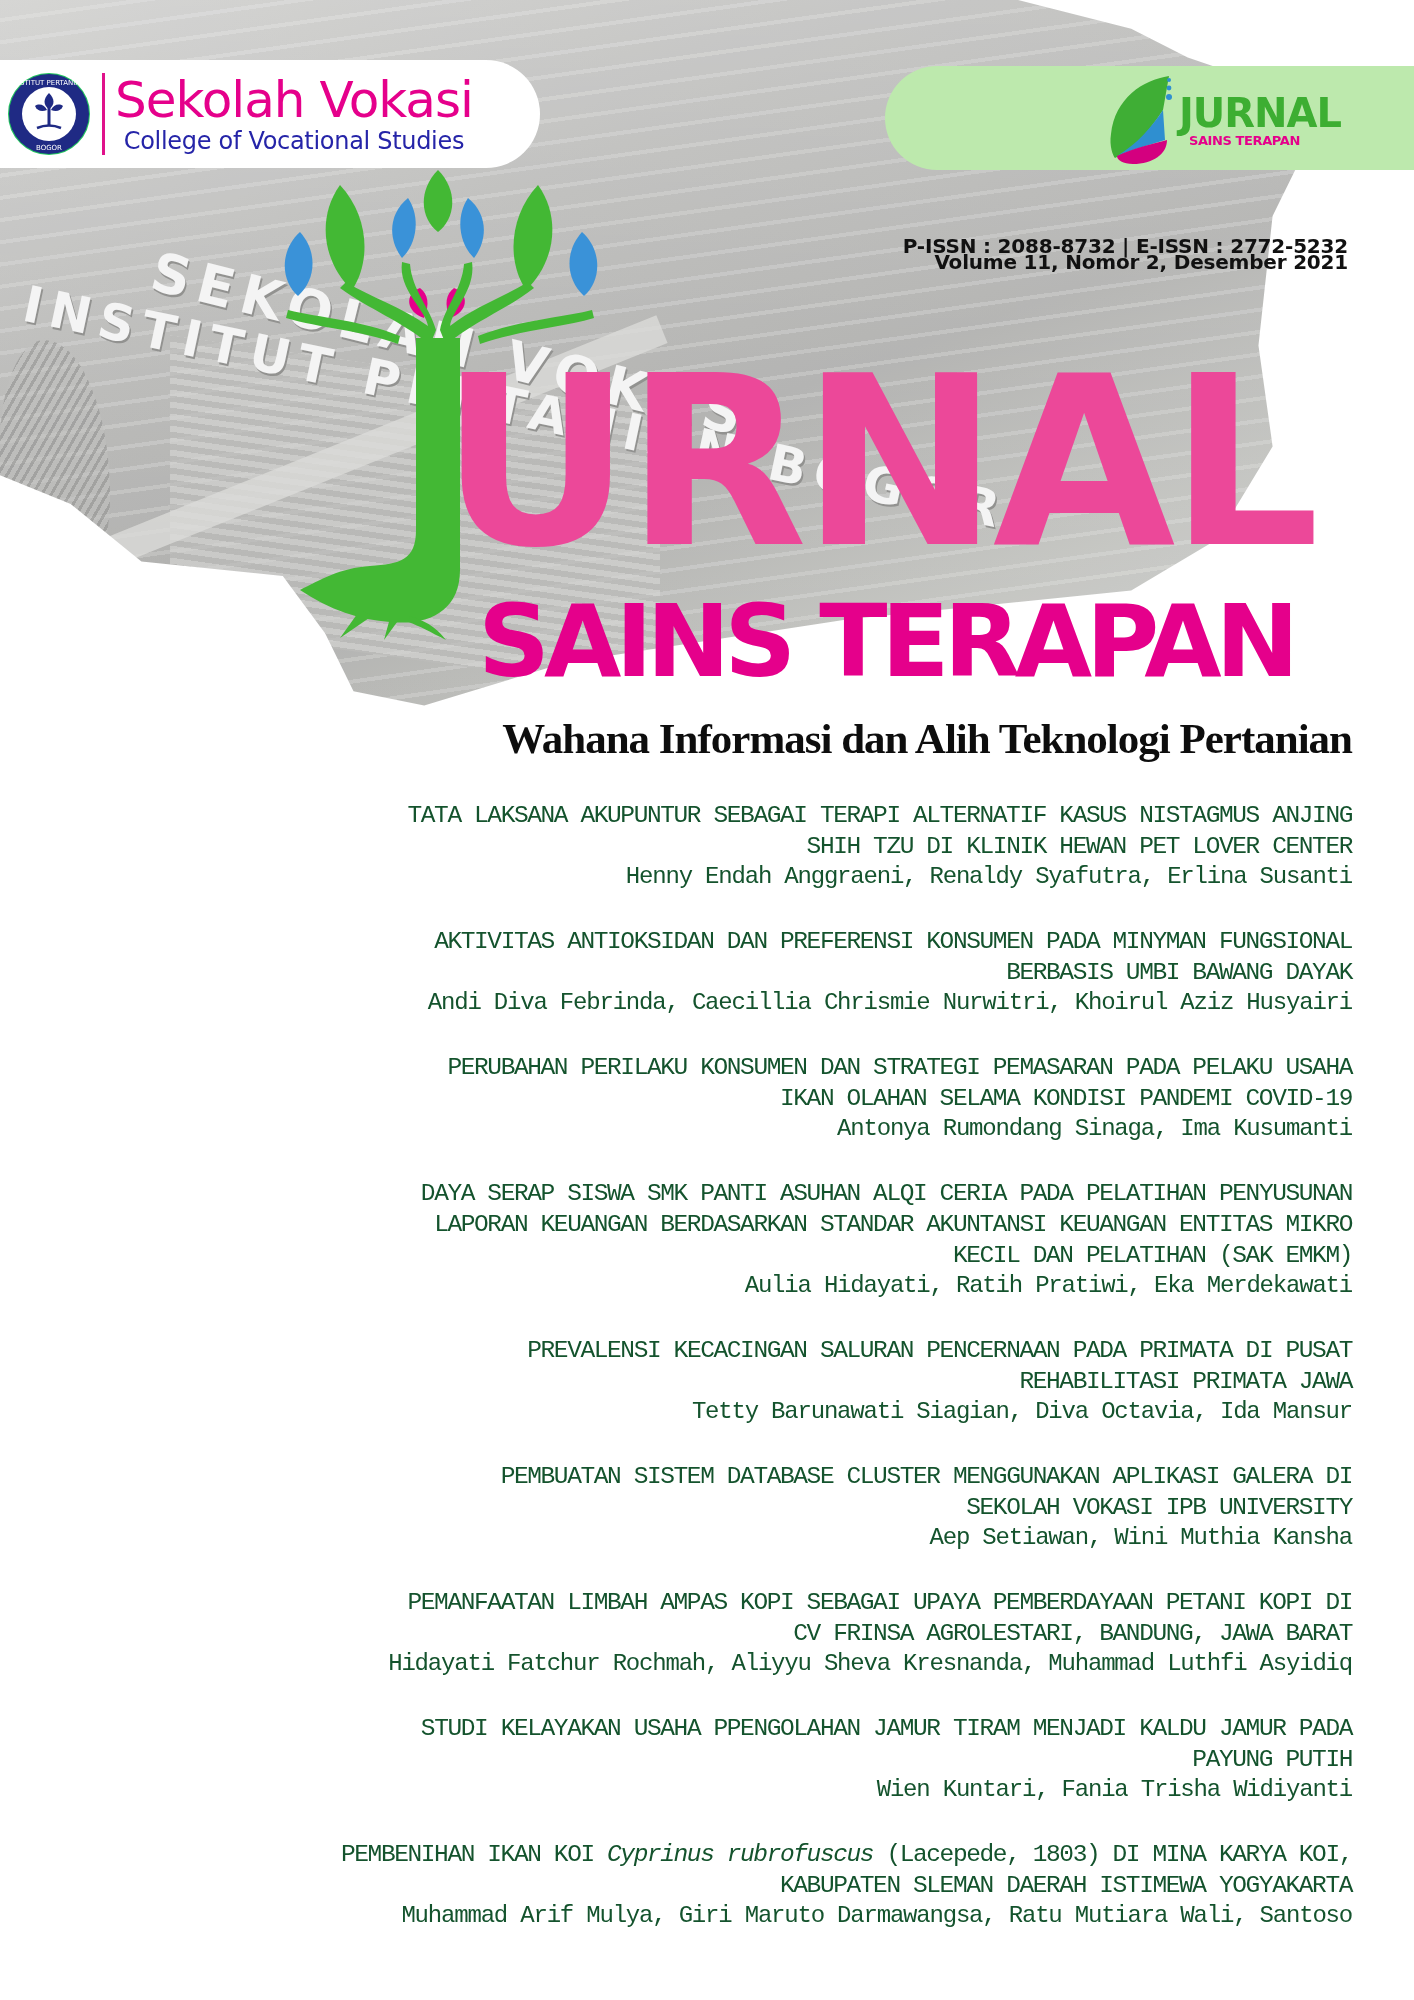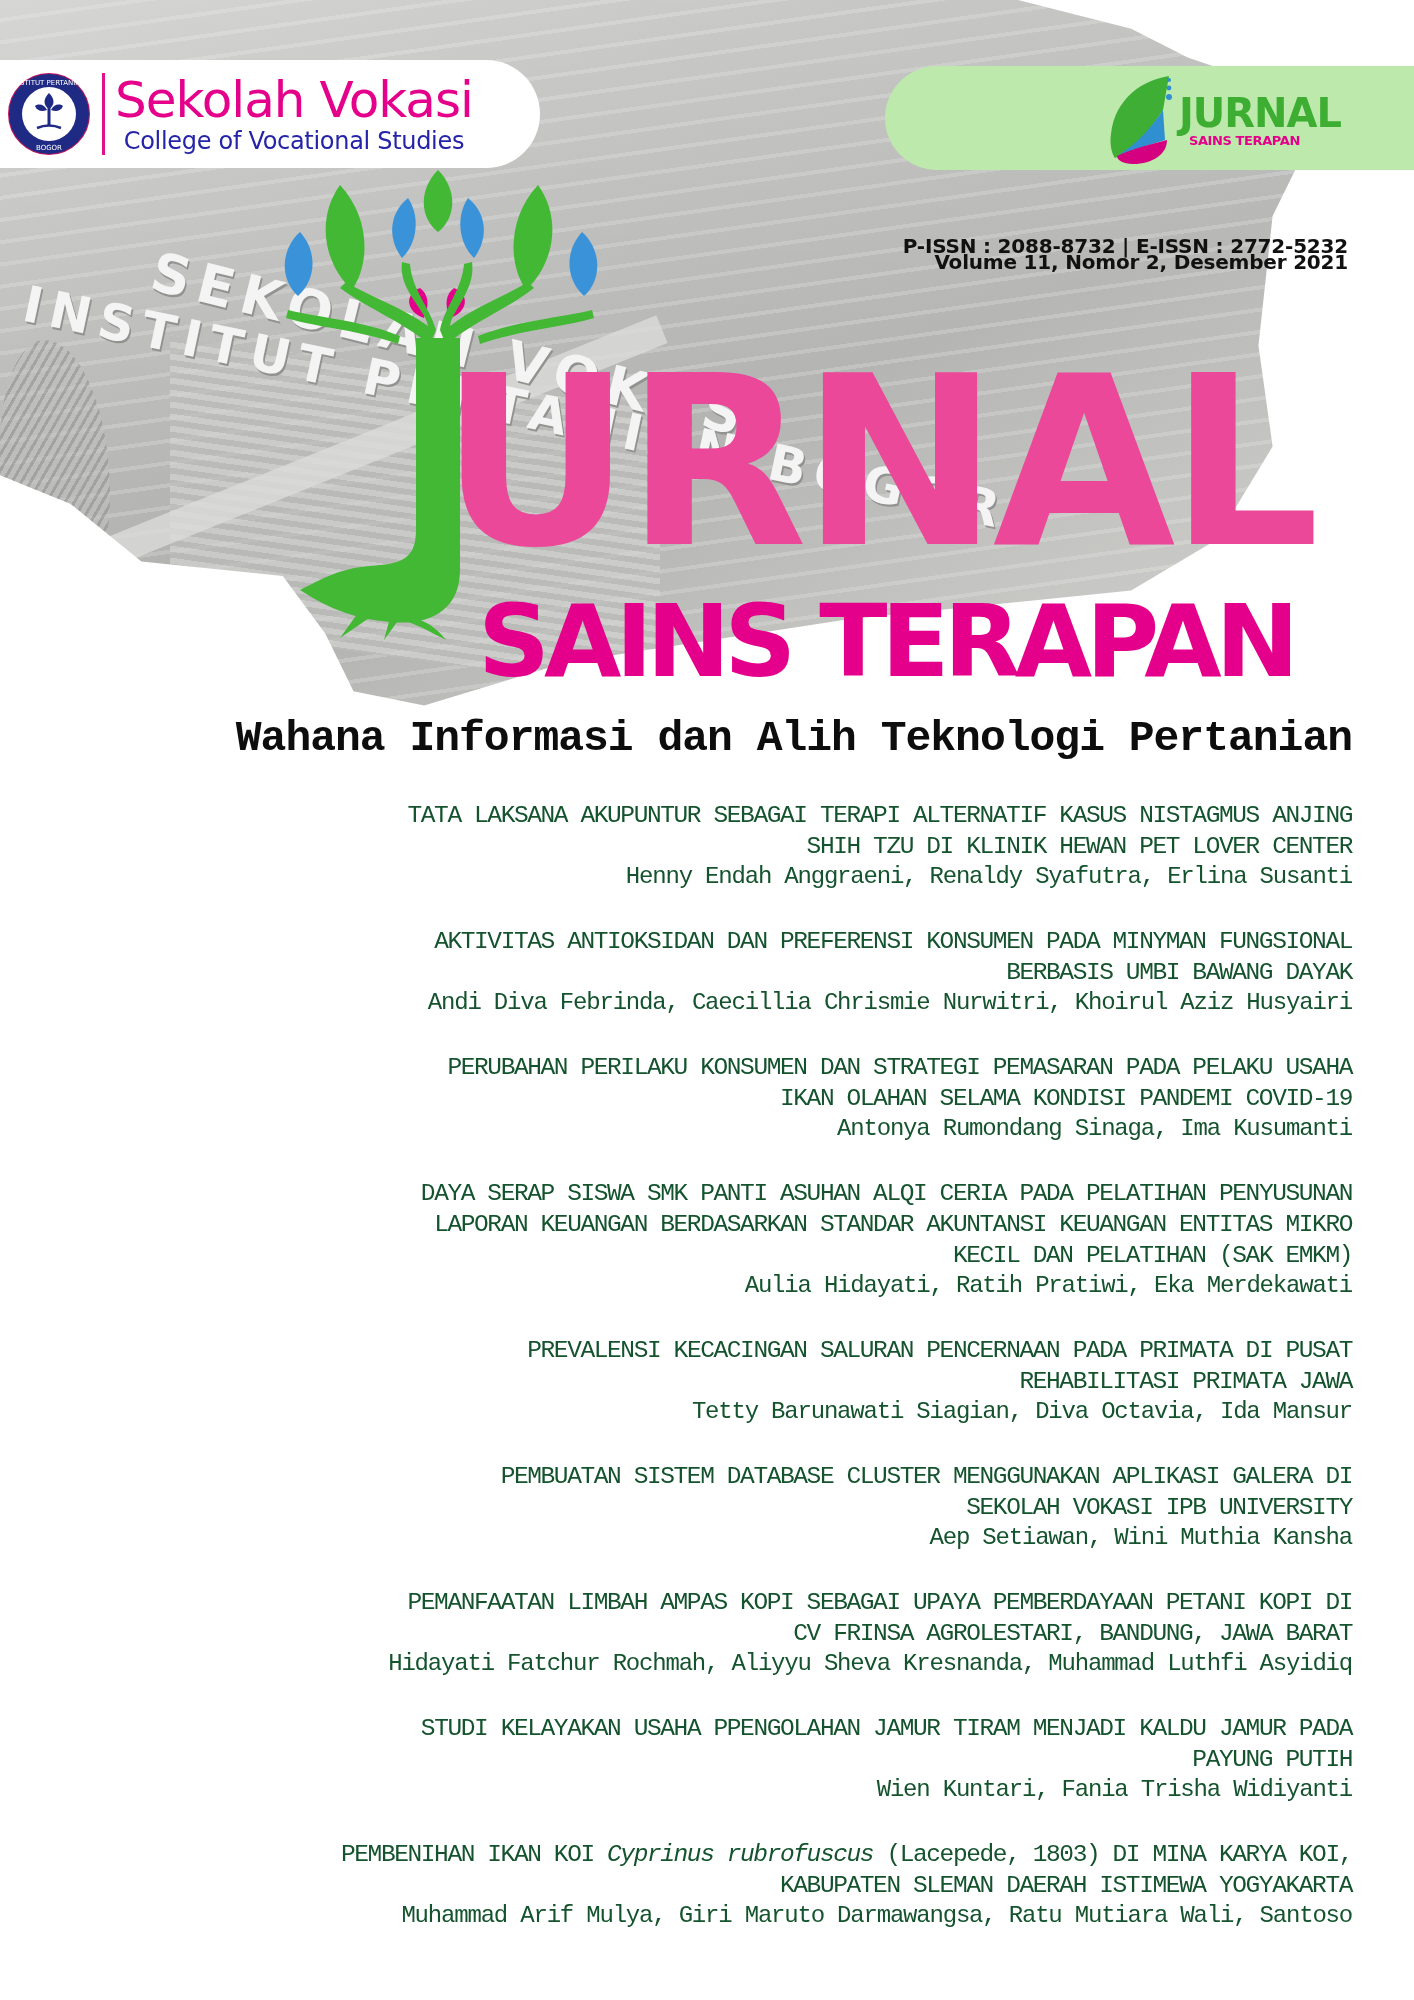--- a/index.html
+++ b/index.html
@@ -42,21 +42,21 @@
   }
 
   
   .sv-pill {
     position:absolute; left:0; top:60px; width:540px; height:108px;
     background:#ffffff; border-radius:0 54px 54px 0;
     display:flex; align-items:center;
   }
   .ipb-logo {
     width:82px; height:82px; margin-left:8px; border-radius:50%;
-    background:#1f2a84; border:3px solid #be185d; position:relative;
+    background:#1f2a84; border:3px solid #22c55e; position:relative;
     display:flex; align-items:center; justify-content:center;
   }
   .sv-divider { width:3px; height:82px; background:#e0118a; margin:0 10px 0 12px; }
   .sv-text { display:flex; flex-direction:column; line-height:1; }
   .sv-title { color:#e5008b; font-size:50px; font-family:"DejaVu Sans", sans-serif; letter-spacing:-1px; }
   .sv-sub { color:#2524a8; font-size:24px; font-family:"DejaVu Sans", sans-serif; margin-top:4px; letter-spacing:-0.3px;text-align:center; }
 
   
   .js-pill {
     position:absolute; left:885px; top:66px; width:529px; height:104px;
@@ -83,21 +83,21 @@
   }
   .big-sains {
     position:absolute; left:478px; top:592px;
     font-family:"DejaVu Sans", sans-serif; font-weight:bold; color:#e5008b;
     font-size:100px; line-height:1; letter-spacing:-6px;
   }
   .tree-svg { position:absolute; left:280px; top:170px; width:370px; height:470px; }
 
   .tagline {
     position:absolute; right:62px; top:714px;
-    font-family:Liberation Mono, monospace; font-weight:bold; font-size:43px;
+    font-family:Liberation Serif, serif; font-weight:bold; font-size:43px;
     color:#0d0d0d; letter-spacing:-1px; white-space:nowrap;
   }
 
   
   .articles {
     position:absolute; right:62px; top:800px; width:1200px;
     text-align:right; font-family:Liberation Mono, monospace; color:#14532d;
   }
   .article { margin-bottom:34px; }
   .article .title { font-size:24.5px; line-height:31px; letter-spacing:-1.4px; text-transform:none; }

